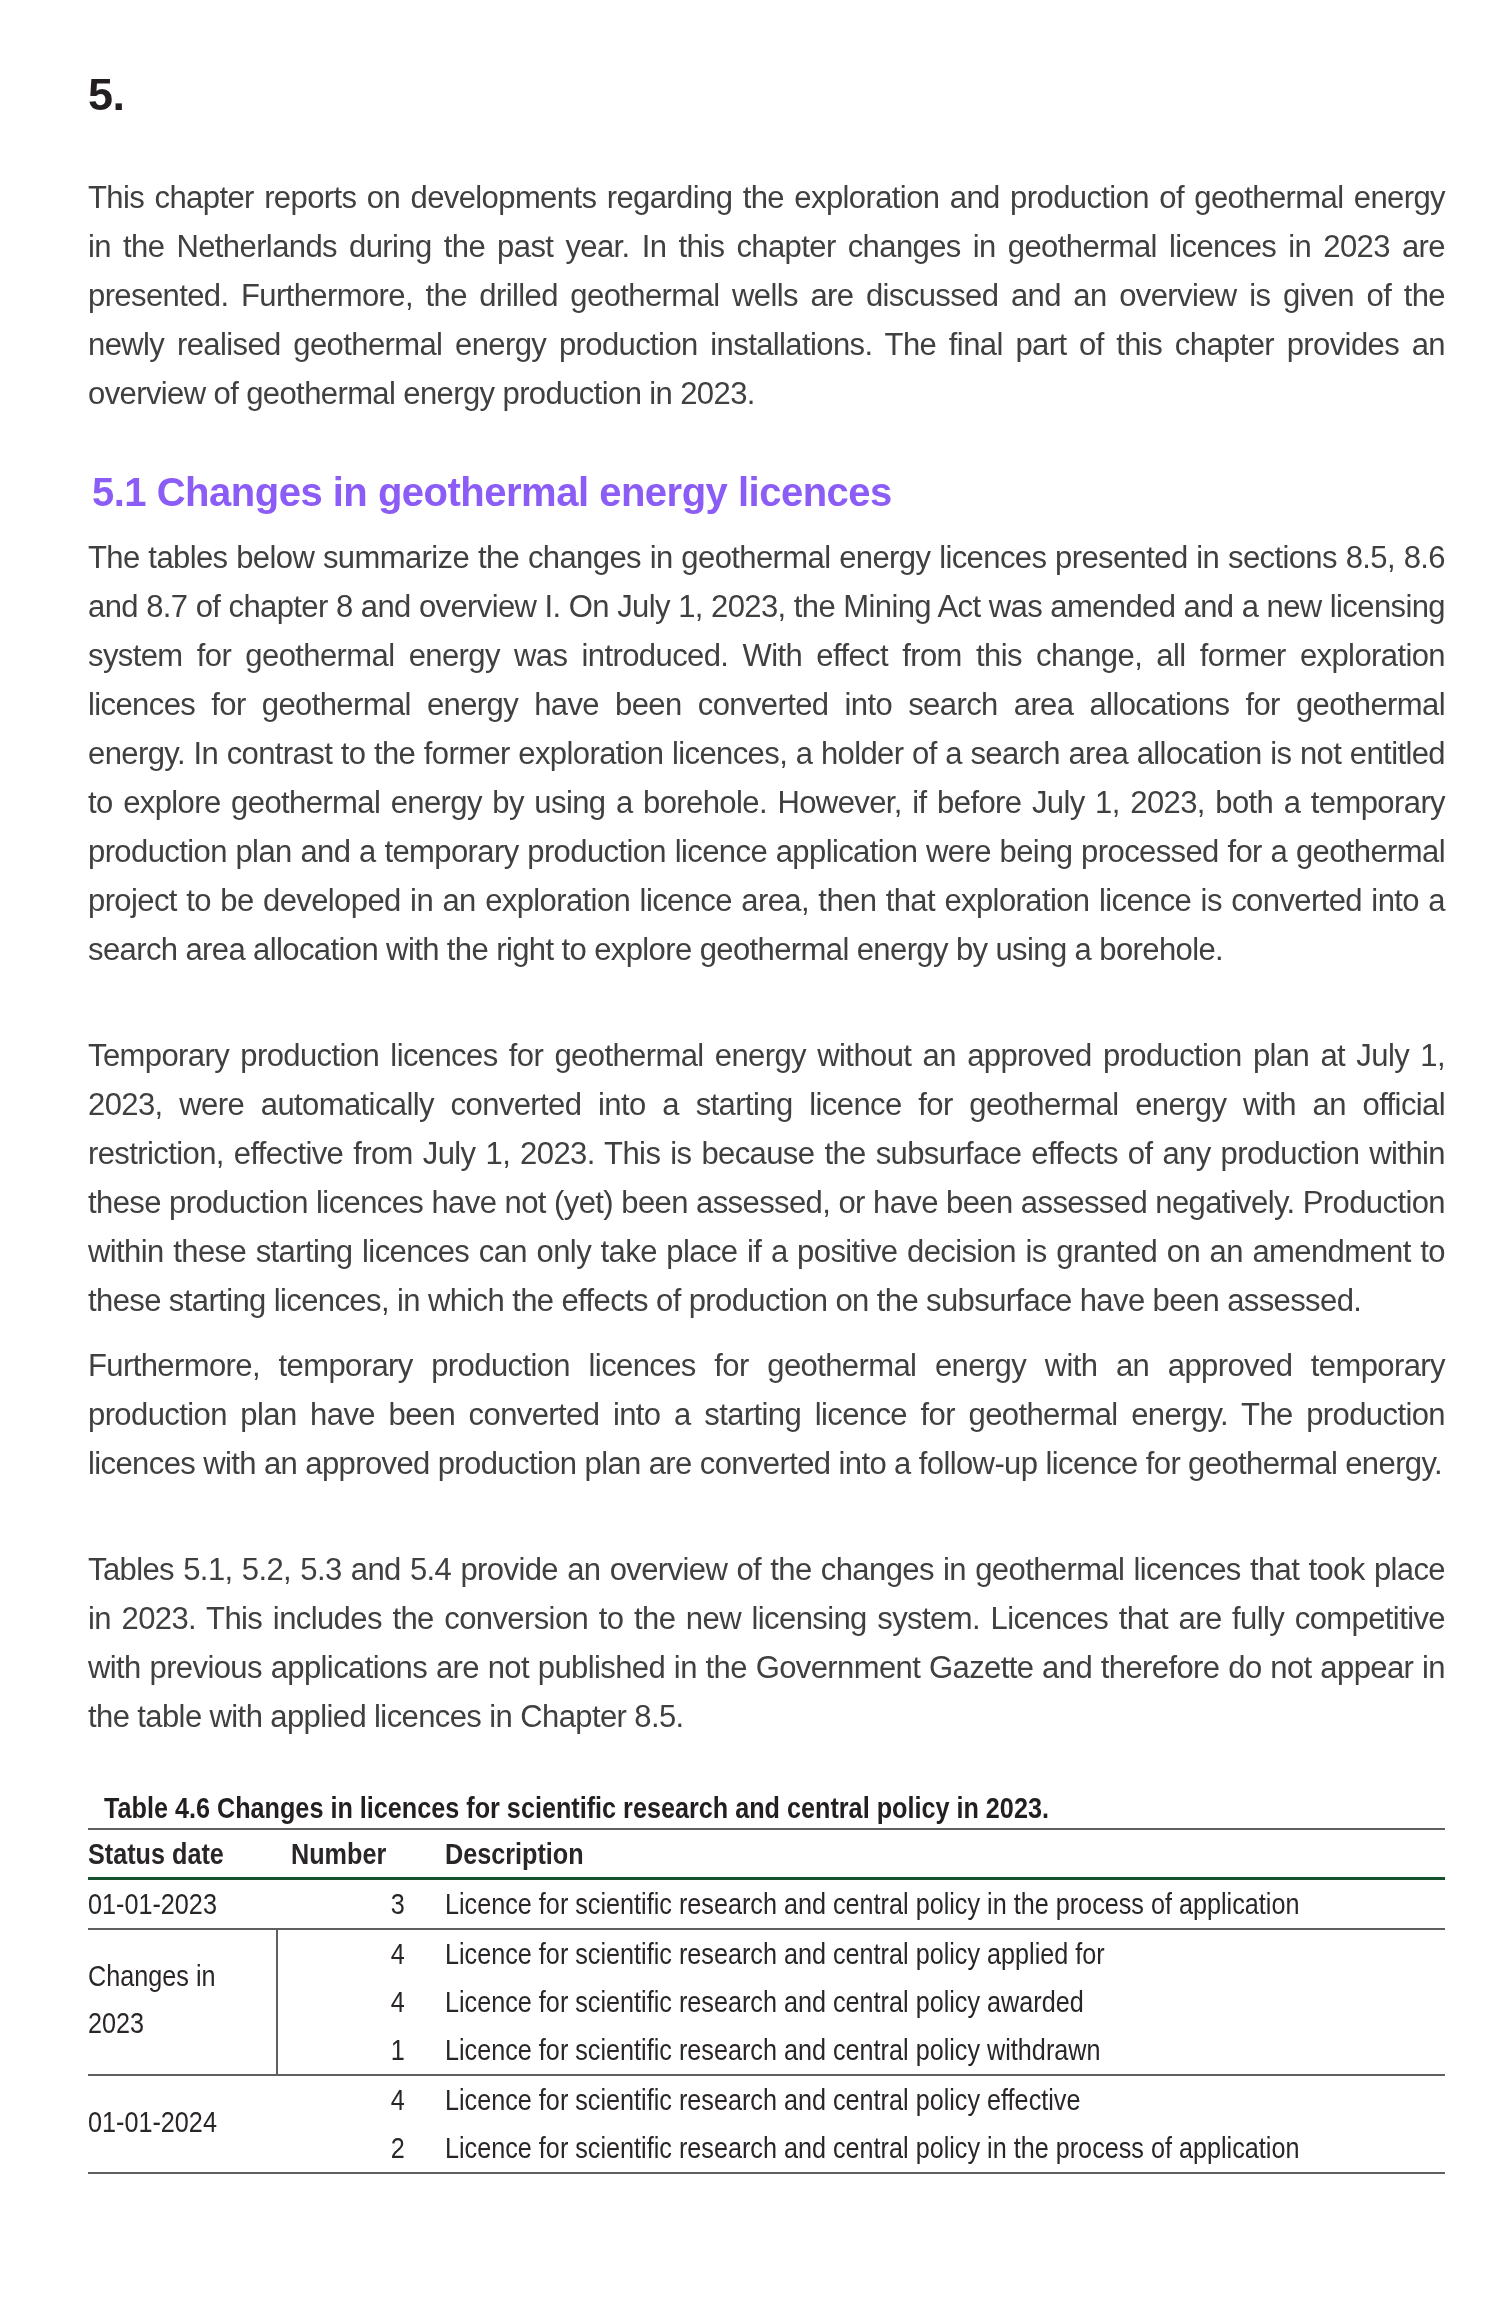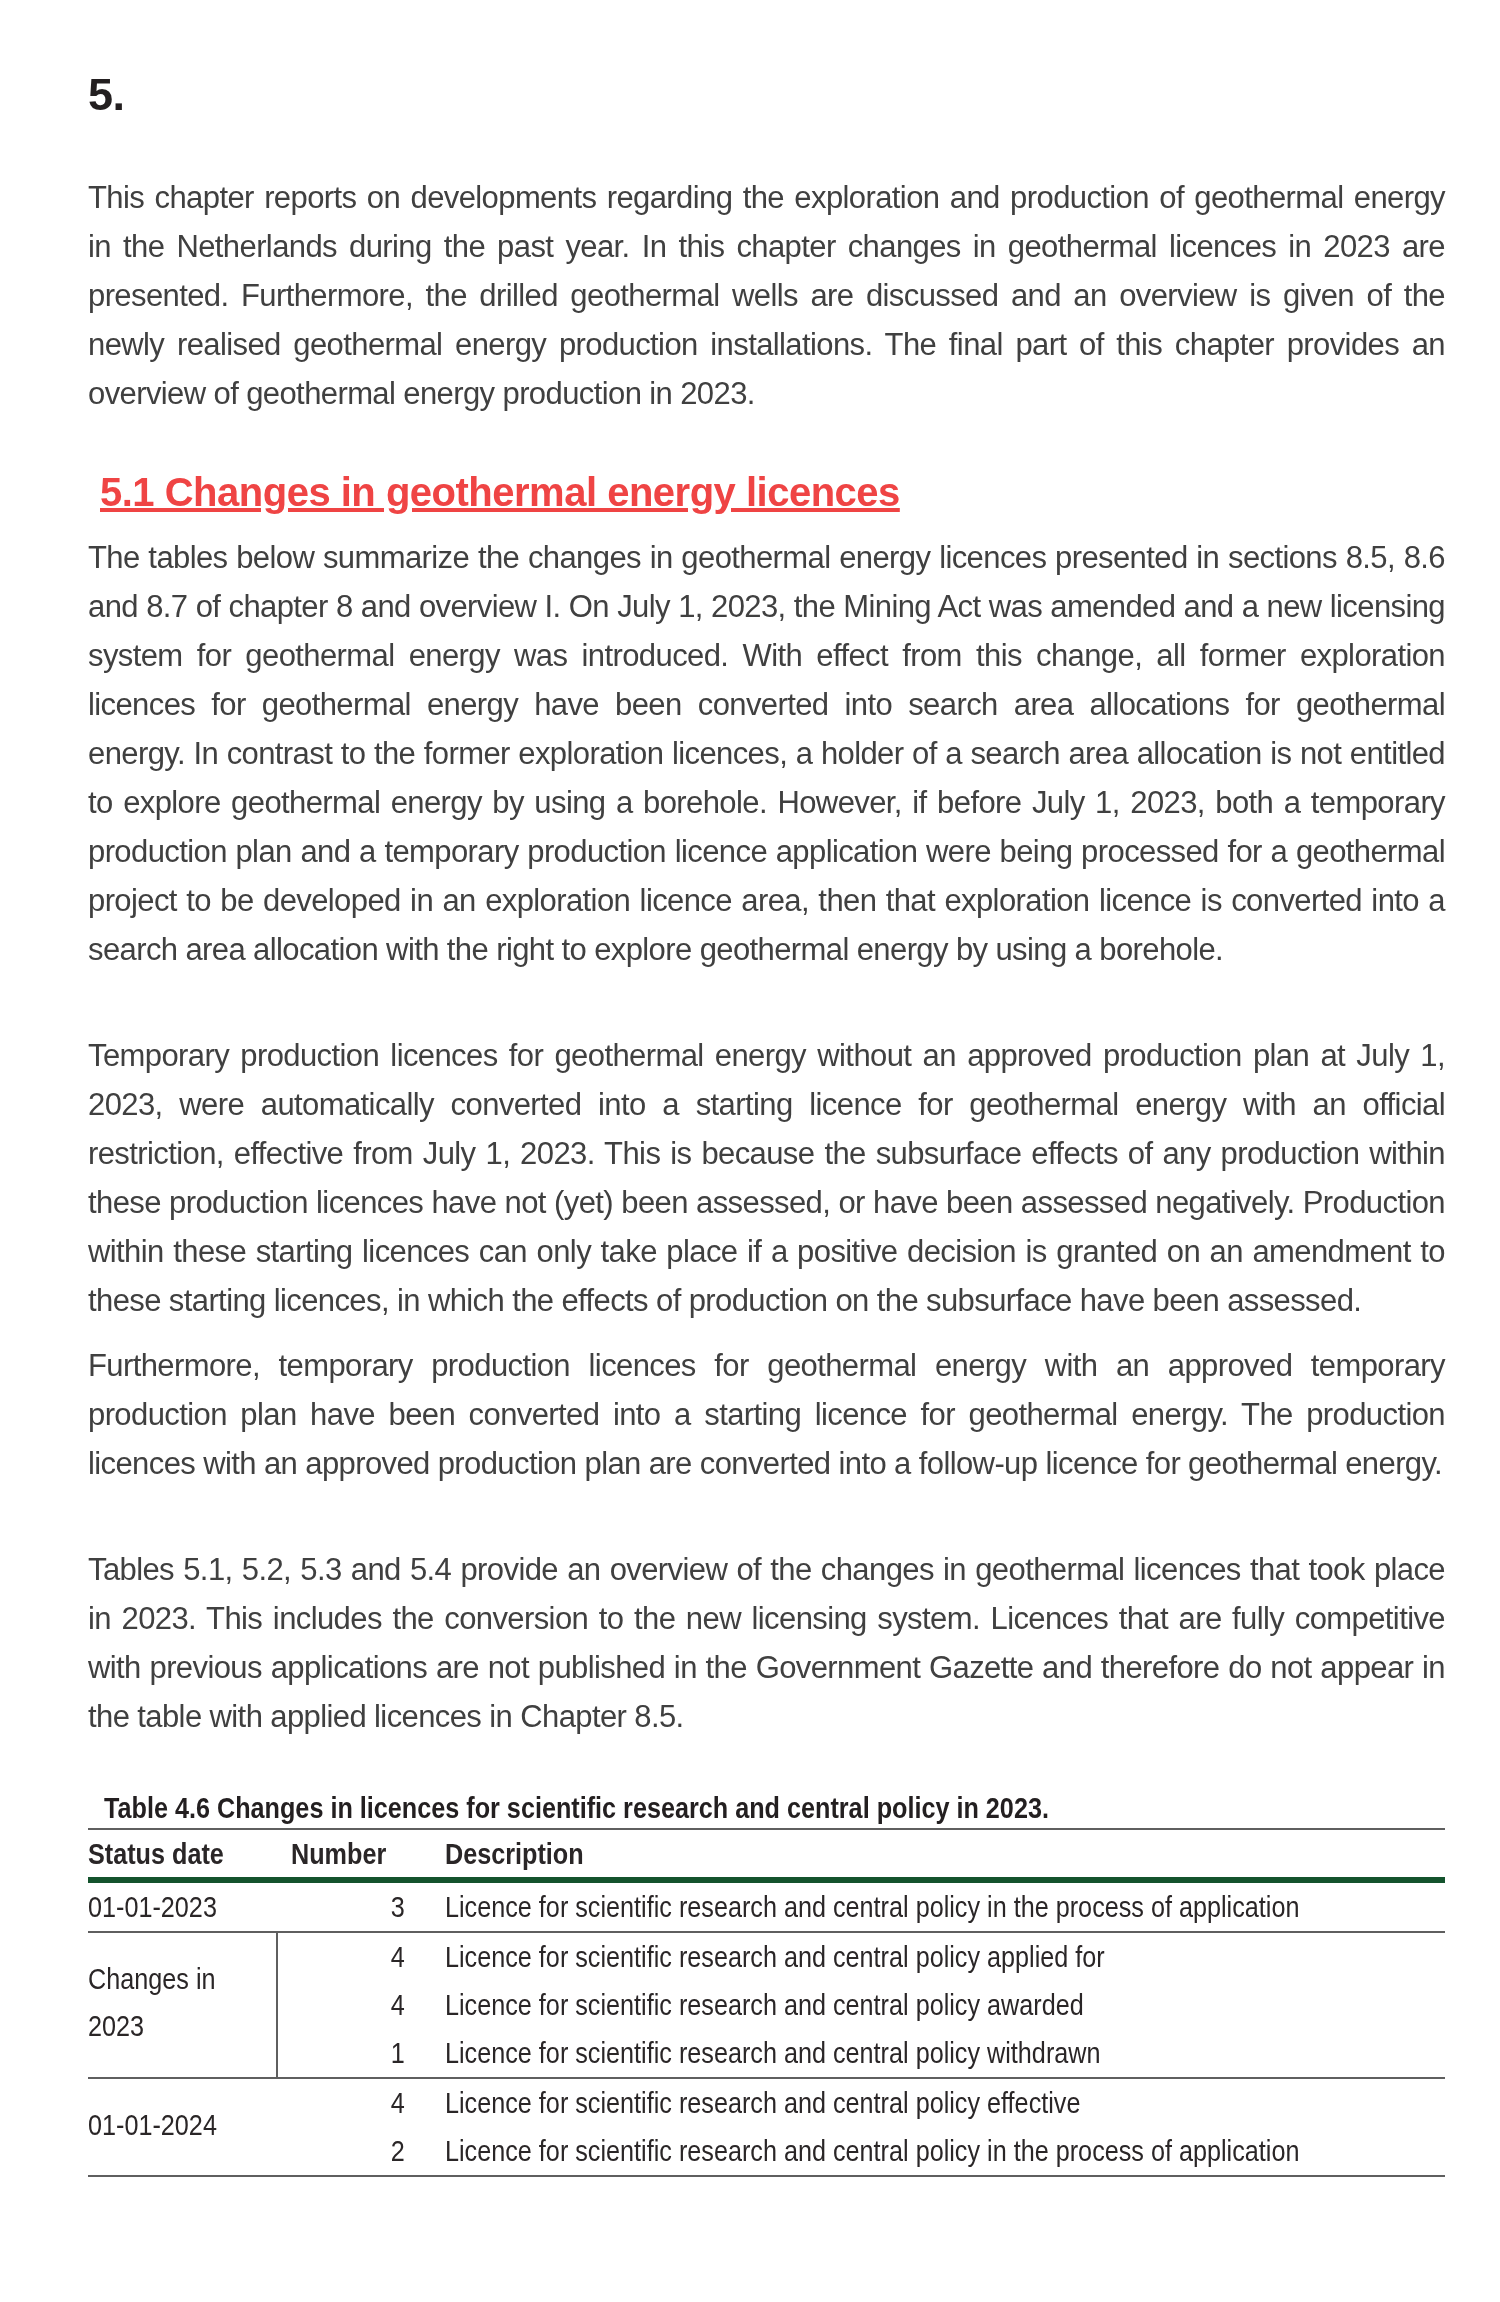--- a/index.html
+++ b/index.html
@@ -33,27 +33,26 @@
     line-height: 49px;
     letter-spacing: -0.6px;
     text-align: justify;
     text-justify: inter-word;
     color: #404040;
   }
   .body-par.first { margin-top: 52px; }
   .body-par.no-gap { margin-top: 16px; }
 
   .section-heading {
-    margin: 50px 0 0 12px;
+    margin: 50px 0 0 4px;
     font-size: 40px;
     line-height: 49px;
     font-weight: bold;
     letter-spacing: -0.5px;
-    color: #ef4444;
-    text-decoration: underline;
+    color: #8b5cf6;
   }
 
   .table-caption {
     margin: 47px 0 0 16px;
     font-size: 30px;
     line-height: 40px;
     font-weight: bold;
     white-space: nowrap;
     color: #231f20;
   }
@@ -84,21 +83,21 @@
   .lic-table th, .lic-table td {
     padding: 0;
     vertical-align: top;
     text-align: left;
     font-weight: normal;
   }
   .lic-table thead th {
     font-weight: bold;
     height: 47px;
     line-height: 47px;
-    border-bottom: 6px solid #14532d;
+    border-bottom: 3px solid #14532d;
     white-space: nowrap;
   }
   .lic-table thead th.num-head { padding-left: 14px; }
 
   .lic-table td { line-height: 48px; height: 48px; white-space: nowrap; }
   .lic-table td.num-cell { text-align: right; padding-right: 40px; }
 
   .lic-table tr.row-border > td { border-bottom: 2px solid #5f5f5f; }
 
   .lic-table td.span-cell { vertical-align: top; padding-top: 22px; line-height: 47px; white-space: normal; }

